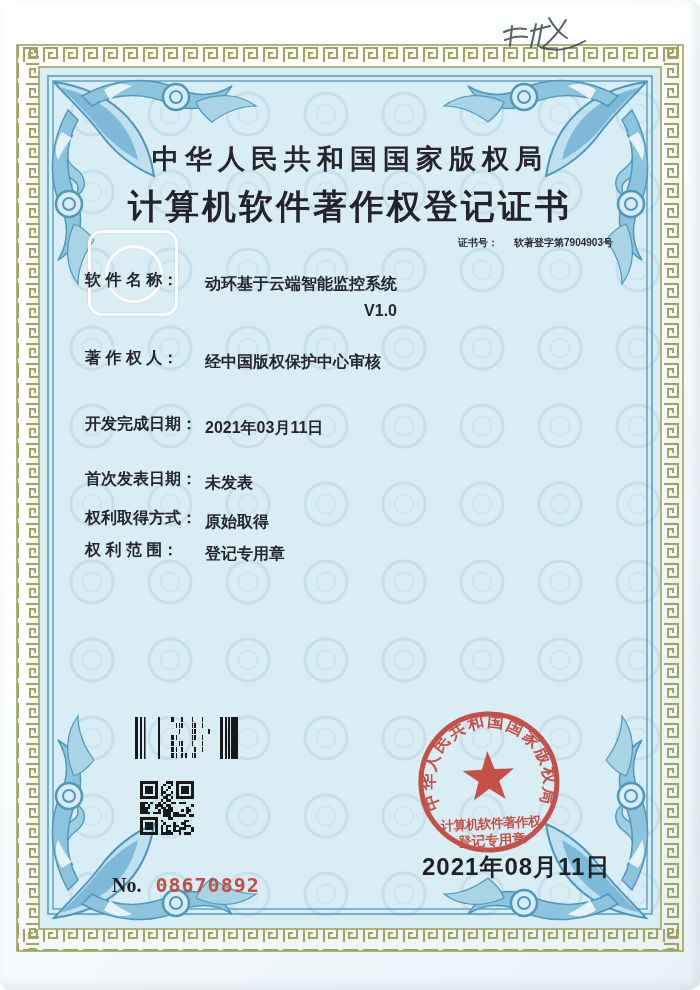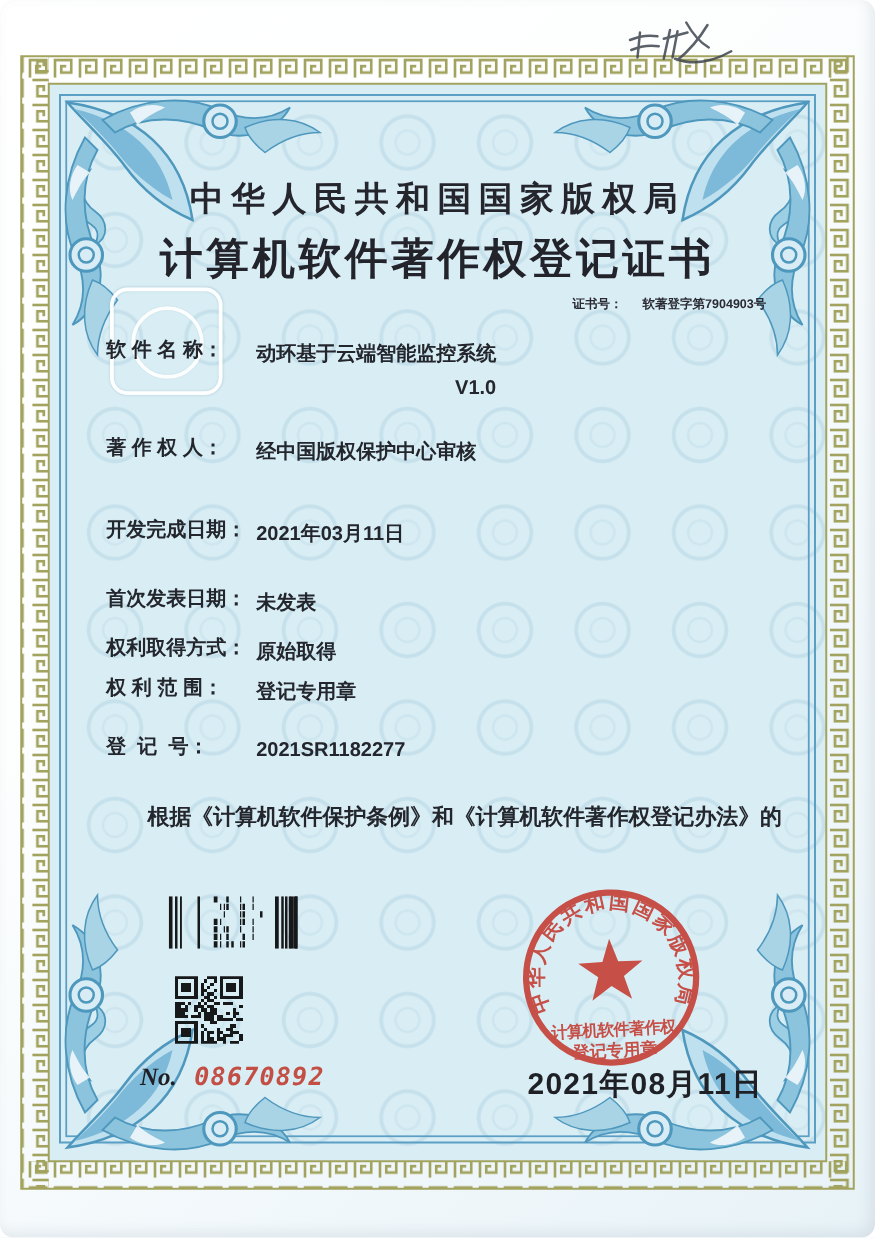--- a/index.html
+++ b/index.html
@@ -39,21 +39,21 @@
   .row{position:absolute;left:85px;display:flex;font-weight:bold;font-size:16px;color:#23262c;}
   .row .lab{width:120px;flex:0 0 120px;white-space:pre;}
   .row .val{line-height:27px;text-align:right;}
   .r1{top:270px}.r2{top:348px}.r3{top:414px}.r4{top:469px}.r5{top:508px}.r6{top:540px}.r7{top:587px}
   
   .statement{position:absolute;left:82px;top:633px;width:545px;font-size:17.5px;font-weight:bold;line-height:40px;color:#23262c;}
   .statement .l1{text-indent:36px;}
   
   .barcode{position:absolute;left:135px;top:717px;width:106px;height:42px;}
   .qr{position:absolute;left:139px;top:781px;width:56px;height:54px;}
-  .serial{position:absolute;left:112px;top:849px;font-size:20px;font-style:italic;}
+  .serial{position:absolute;left:112px;top:873px;font-size:20px;}
   .serial .no{font-family:"Liberation Serif",serif;font-weight:bold;color:#1d1f24;}
   .serial .num{font-family:"DejaVu Sans Mono",monospace;font-weight:bold;color:#c34e44;margin-left:14px;letter-spacing:1px;}
   
   .seal{position:absolute;left:403px;top:698px;width:172px;height:172px;opacity:.93;transform:rotate(-3deg);}
   .issue-date{position:absolute;left:422px;top:851px;font-size:24px;font-weight:bold;letter-spacing:1px;color:#1e2026;}
 </style>
 </head>
 <body>
 
 <div class="page">
@@ -147,27 +147,22 @@
     <span class="val">原始取得</span>
   </div>
   <div class="row r4">
     <span class="lab">首次发表日期：</span>
     <span class="val">未发表</span>
   </div>
   <div class="row r6">
     <span class="lab">权 利 范 围：</span>
     <span class="val">登记专用章</span>
   </div>
-  <div class="row r7">
-    <span class="lab">登  记  号：</span>
-    <span class="val">2021SR1182277</span>
-  </div>
 
   <div class="statement">
-    <div class="l1">根据《计算机软件保护条例》和《计算机软件著作权登记办法》的</div>
   </div>
 
   <svg class="barcode" id="barcode" viewBox="0 0 106 42">
       <rect x="0" y="0" width="3" height="42" fill="#17181a"></rect>
       <rect x="5" y="0" width="2" height="42" fill="#17181a"></rect>
       <rect x="9" y="0" width="1.5" height="42" fill="#17181a"></rect>
       <rect x="23" y="0" width="2" height="42" fill="#17181a"></rect>
       <rect x="36" y="0" width="3" height="5" fill="#17181a"></rect>
       <rect x="36" y="18" width="3" height="5" fill="#17181a"></rect>
       <rect x="36" y="24" width="3" height="5" fill="#17181a"></rect>

